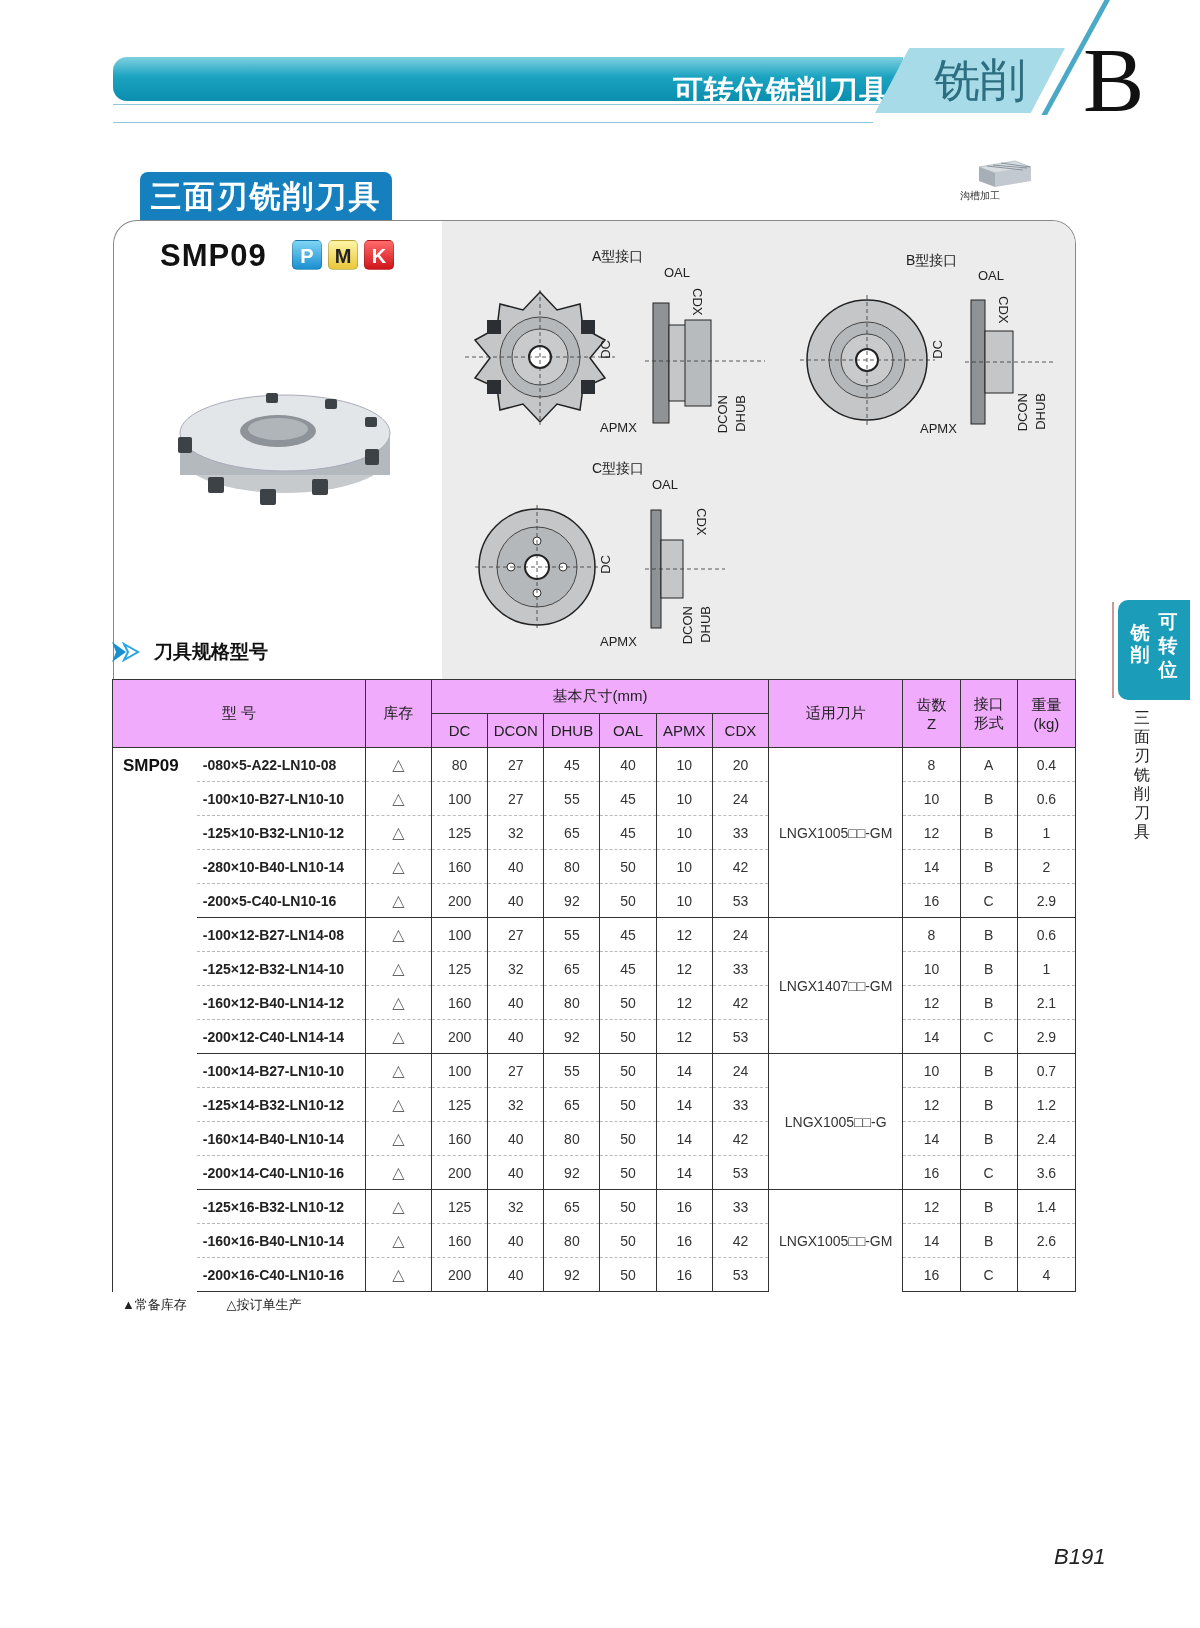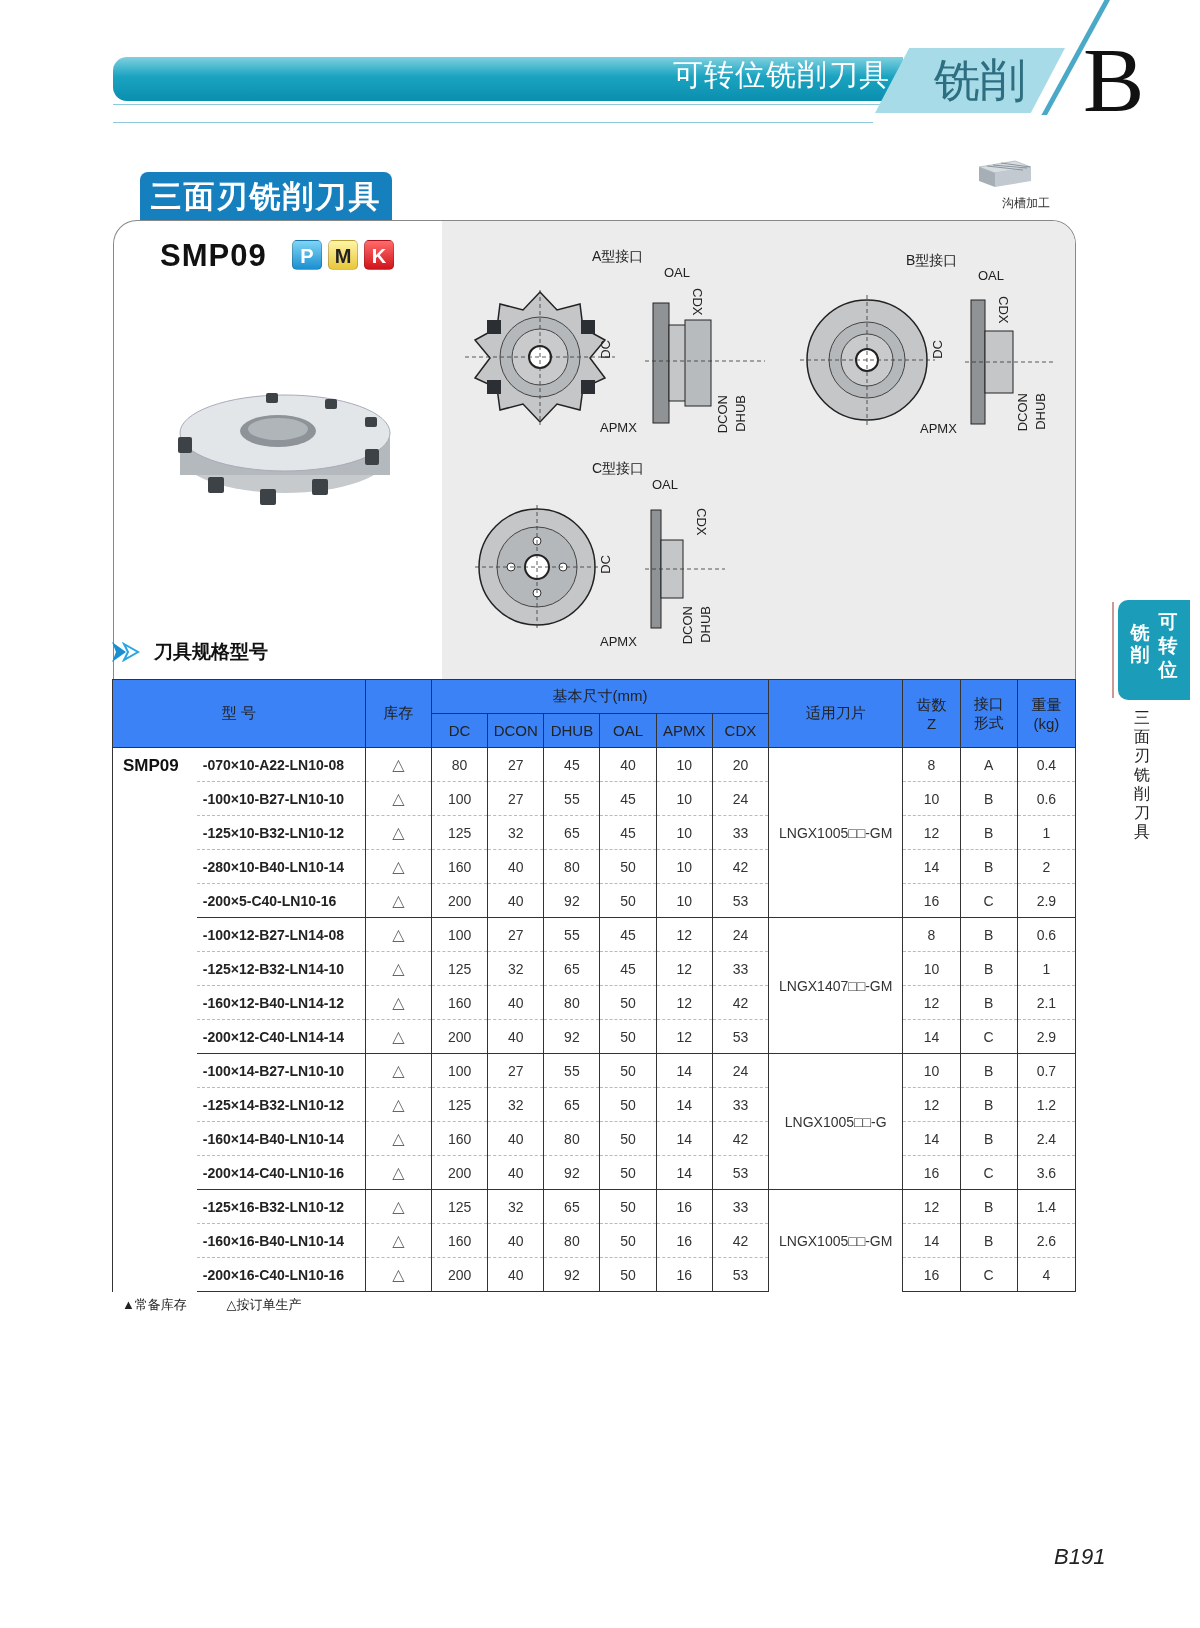--- a/index.html
+++ b/index.html
@@ -3,40 +3,40 @@
 <meta charset="utf-8">
 <style>
   * { box-sizing: border-box; margin: 0; padding: 0; }
   body { width: 1200px; height: 1628px; background: #ffffff; position: relative; overflow: hidden;
          font-family: "Liberation Sans", "DejaVu Sans", sans-serif; color: #222; }
   .abs { position: absolute; }
 
   
   .hdr-bar { left: 113px; top: 57px; width: 790px; height: 44px; border-radius: 14px 0 0 14px;
              background: linear-gradient(180deg, #7fd0e0 0%, #1aa3c0 45%, #0a8fae 100%); }
-  .hdr-title { left: 600px; top: 54px; width: 290px; height: 40px; color: #fff; font-weight: normal;
+  .hdr-title { left: 600px; top: 70px; width: 290px; height: 40px; color: #fff; font-weight: bold;
                font-size: 30px; line-height: 42px; text-align: right; letter-spacing: 1px; }
   .hdr-line1 { left: 113px; top: 104px; width: 780px; height: 1px; background: #8fcadc; }
   .hdr-line2 { left: 113px; top: 122px; width: 760px; height: 1px; background: #8fcadc; }
   .hdr-slant { left: 875px; top: 48px; width: 190px; height: 65px; background: #a8dbe8;
                clip-path: polygon(18% 0, 100% 0, 82% 100%, 0 100%); }
   .hdr-sub { left: 920px; top: 50px; width: 120px; height: 60px; font-size: 46px; line-height: 60px;
              color: #2d6f80; text-align: center; }
   .hdr-diag { left: 1040px; top: 0; width: 70px; height: 115px; background: #4aa9c6;
               clip-path: polygon(92% 0, 100% 0, 10% 100%, 2% 100%); }
   .hdr-letter { left: 1083px; top: 40px; width: 80px; height: 80px; font-family: "Liberation Serif", serif;
                 font-size: 92px; line-height: 80px; color: #111; }
 
   
   .sec-tab { left: 140px; top: 172px; width: 252px; height: 50px; background: #1680bf;
              border-radius: 8px 8px 0 0; color: #fff; font-size: 31px; font-weight: bold;
              line-height: 50px; text-align: center; letter-spacing: 2px; }
 
   .op-icon { left: 975px; top: 157px; width: 58px; height: 32px; }
-  .op-label { left: 960px; top: 195px; width: 90px; font-size: 12px; text-align: right; color: #333; }
+  .op-label { left: 960px; top: 189px; width: 90px; font-size: 10px; text-align: left; color: #333; }
 
   
   .panel { left: 113px; top: 220px; width: 963px; height: 462px; border: 1.5px solid #888;
            border-radius: 24px 24px 0 0; border-bottom: none; overflow: hidden; background: #fff; }
   .panel-right { position: absolute; left: 328px; top: 0; width: 640px; height: 462px; background: #ececec; }
   .prod-name { left: 160px; top: 238px; font-size: 31px; font-weight: bold; color: #111; letter-spacing: 1px;
                font-family: "Liberation Sans", sans-serif; }
   .mat { top: 240px; width: 30px; height: 30px; border-radius: 5px; font-weight: bold; font-size: 20px;
          line-height: 30px; text-align: center; color: #fff; border: 1px solid rgba(0,0,0,0.2); }
   .mat-p { left: 292px; background: linear-gradient(180deg,#7fd5f5,#1b8fd0); }
@@ -46,21 +46,21 @@
   .subhead { left: 112px; top: 640px; font-size: 19px; font-weight: bold; color: #111; }
   .subhead-icon { left: 112px; top: 642px; width: 30px; height: 20px; }
   .subhead-text { left: 154px; top: 639px; text-align: center; }
 
   .dlabel { font-size: 14px; color: #222; }
   .dim { font-size: 13px; color: #222; }
   .vert { writing-mode: vertical-rl; transform: rotate(180deg); }
 
   
   .tbl { left: 112px; top: 679px; width: 964px; border-collapse: collapse; font-size: 14px; position: absolute; }
-  .tbl th { background: #3b82f6; font-weight: normal; color: #222; border: 1.5px solid #333; font-size: 15px; }
+  .tbl th { background: #f0abfc; font-weight: normal; color: #222; border: 1.5px solid #333; font-size: 15px; }
   .tbl td { height: 34px; text-align: center; color: #333; border-left: 1.5px solid #333; border-right: 1.5px solid #333;
             border-top: 1px dashed #bbb; }
   .tbl td.model { text-align: left; font-weight: bold; color: #222; padding-left: 6px; border-left: none; }
   .tbl td.series { text-align: left; font-weight: bold; font-size: 17px; color: #111; padding-left: 10px;
                    border-right: none; vertical-align: top; padding-top: 8px; border-top: none; }
   .tbl tr.grp td { border-top: 1.5px solid #333; }
   .tbl td.insert { vertical-align: middle; text-align: center; }
   .tbl tr.last td { border-bottom: 1.5px solid #333; }
   .tbl td.stock { color: #666; font-size: 16px; }
 
@@ -239,21 +239,21 @@
       <th>DCON</th>
       <th>DHUB</th>
       <th>OAL</th>
       <th>APMX</th>
       <th>CDX</th>
     </tr>
   </thead>
   <tbody id="tbody">
       <tr>
         <td class="series" rowspan="16">SMP09</td>
-        <td class="model">-070×10-A22-LN10-08</td>
+        <td class="model">-080×5-A22-LN10-08</td>
         <td class="stock">△</td>
         <td>80</td>
         <td>27</td>
         <td>45</td>
         <td>40</td>
         <td>10</td>
         <td>20</td>
         <td class="insert" rowspan="5">LNGX1005□□-GM</td>
         <td>8</td>
         <td>A</td>

